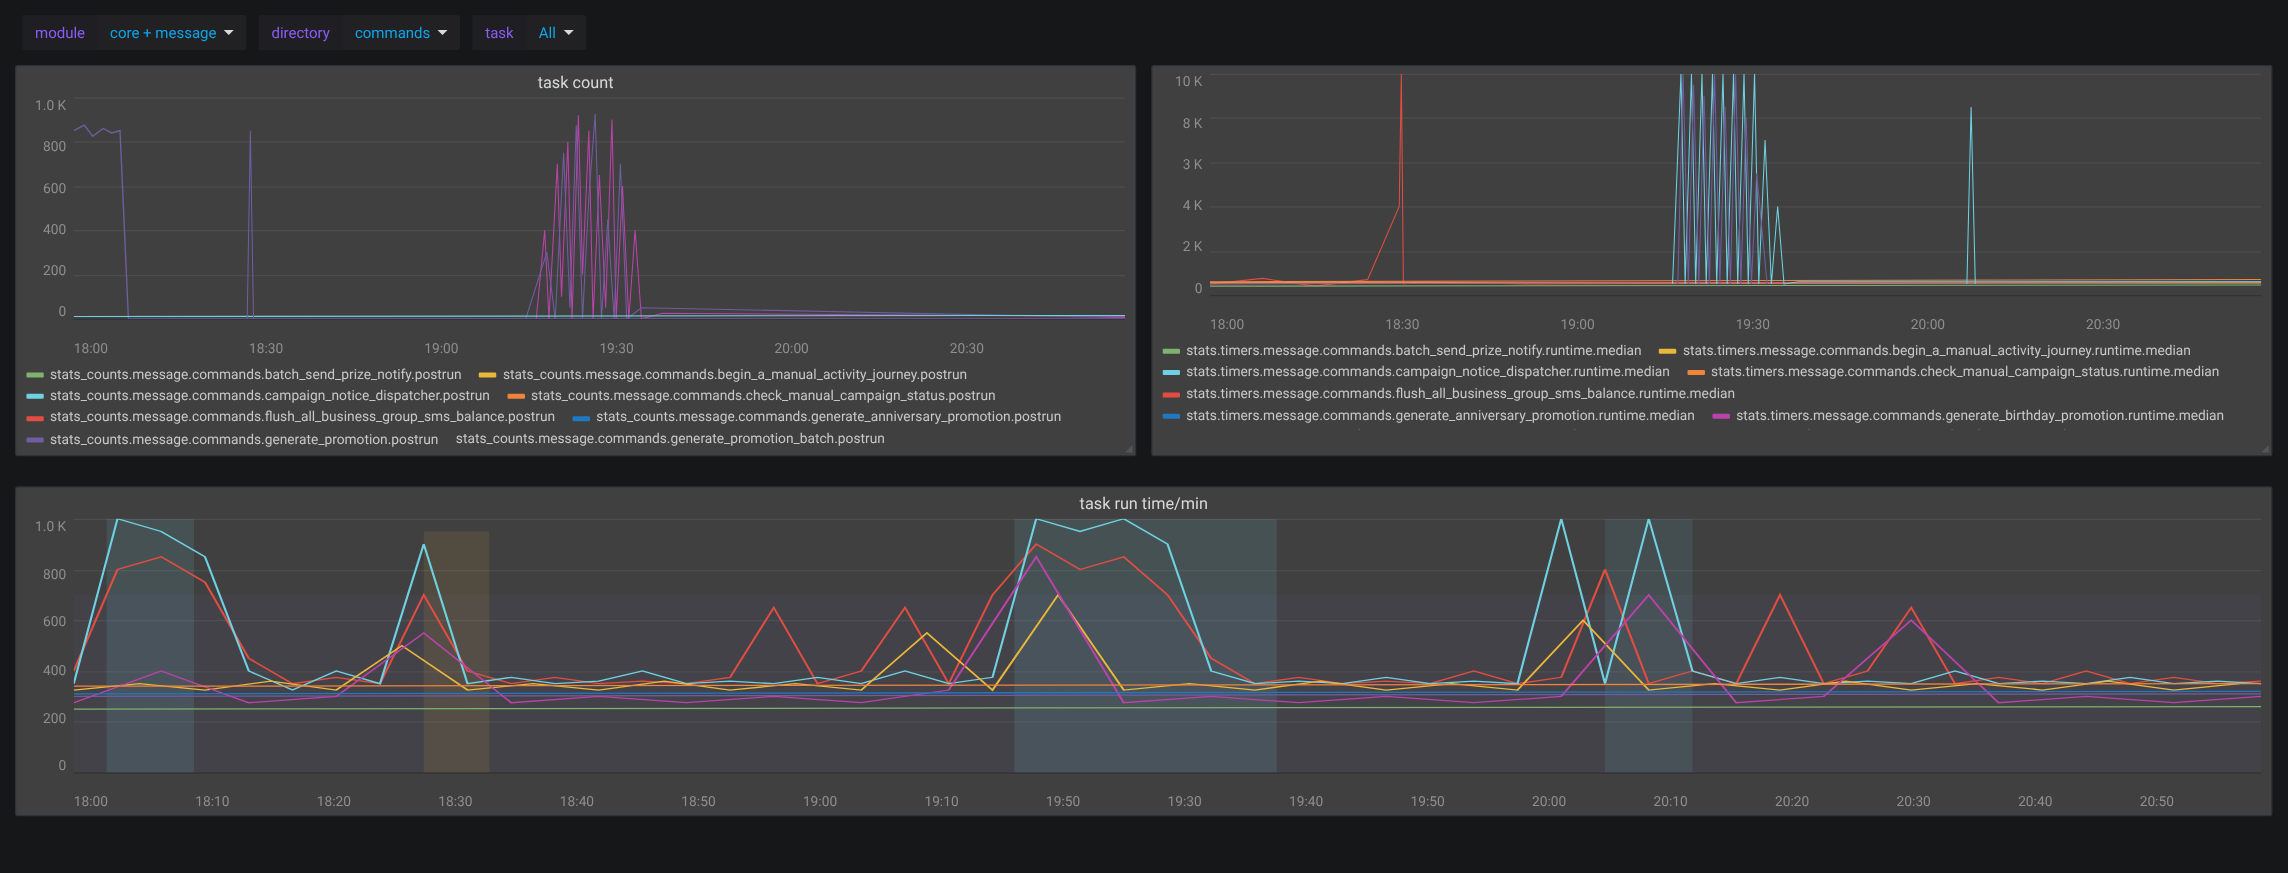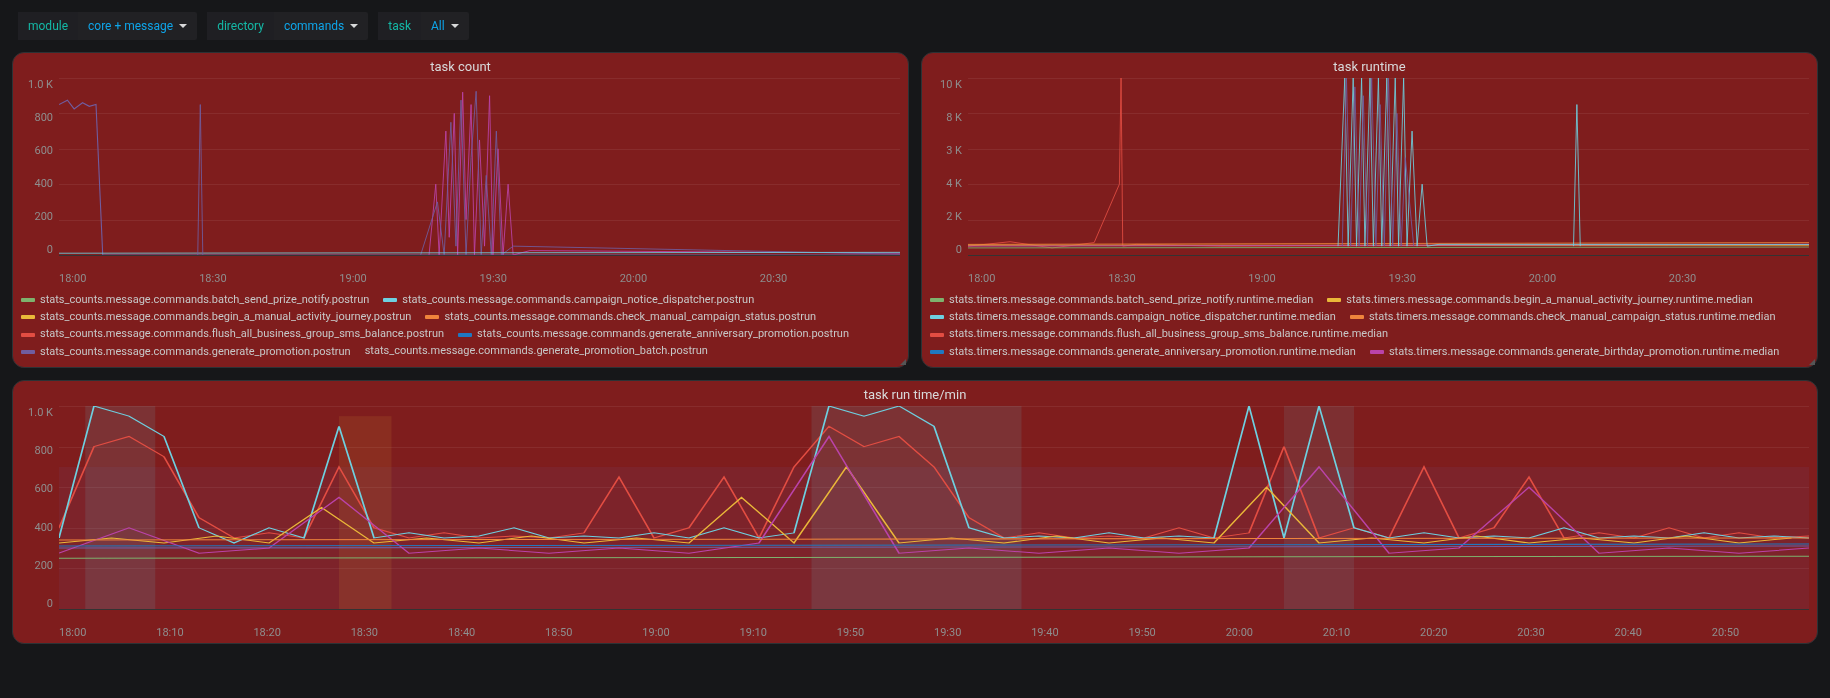--- a/index.html
+++ b/index.html
@@ -17,21 +17,21 @@
   gap: 10px;
   padding: 12px 18px;
 }
 .filter-group {
   display: flex;
   align-items: center;
   background: #212124;
   border-radius: 2px;
 }
 .filter-label {
-  color: #14b8a6;
+  color: #8b5cf6;
   padding: 7px 10px;
   font-size: 12px;
   background: #1f1f23;
 }
 .filter-value {
   color: #0ea5e9;
   padding: 7px 10px;
   font-size: 12px;
   display: flex;
   align-items: center;
@@ -42,29 +42,29 @@
   border-left: 4px solid transparent;
   border-right: 4px solid transparent;
   border-top: 4px solid #d8d9da;
 }
 .panels-top {
   display: flex;
   gap: 12px;
   padding: 0 12px 12px 12px;
 }
 .panel {
-  background: #7f1d1d;
+  background: #404040;
   border: 1px solid #2c3235;
-  border-radius: 12px;
+  border-radius: 2px;
   padding: 6px 8px 4px 8px;
   flex: 1;
   position: relative;
 }
 .panel-bottom {
-  margin: 0 12px;
+  margin: 12px 12px;
 }
 .panel-title {
   text-align: center;
   color: #d8d9da;
   font-size: 13px;
   padding-bottom: 4px;
 }
 .chart-area {
   position: relative;
   height: 178px;
@@ -200,45 +200,44 @@
       <div>18:30</div>
       <div>19:00</div>
       <div>19:30</div>
       <div>20:00</div>
       <div>20:30</div>
     </div>
     <div class="legend" id="legend-0"><span class="legend-item">
           <span class="legend-swatch" style="background: rgb(126, 178, 109);"></span>
           <span>stats_counts.message.commands.batch_send_prize_notify.postrun</span>
         </span><span class="legend-item">
+          <span class="legend-swatch" style="background: rgb(234, 184, 57);"></span>
+          <span>stats_counts.message.commands.begin_a_manual_activity_journey.postrun</span>
+        </span><span class="legend-item">
           <span class="legend-swatch" style="background: rgb(110, 208, 224);"></span>
           <span>stats_counts.message.commands.campaign_notice_dispatcher.postrun</span>
-        </span><span class="legend-item">
-          <span class="legend-swatch" style="background: rgb(234, 184, 57);"></span>
-          <span>stats_counts.message.commands.begin_a_manual_activity_journey.postrun</span>
         </span><span class="legend-item">
           <span class="legend-swatch" style="background: rgb(239, 132, 60);"></span>
           <span>stats_counts.message.commands.check_manual_campaign_status.postrun</span>
         </span><span class="legend-item">
           <span class="legend-swatch" style="background: rgb(226, 77, 66);"></span>
           <span>stats_counts.message.commands.flush_all_business_group_sms_balance.postrun</span>
         </span><span class="legend-item">
           <span class="legend-swatch" style="background: rgb(31, 120, 193);"></span>
           <span>stats_counts.message.commands.generate_anniversary_promotion.postrun</span>
         </span><span class="legend-item">
           <span class="legend-swatch" style="background: rgb(112, 93, 160);"></span>
           <span>stats_counts.message.commands.generate_promotion.postrun</span>
         </span><span class="legend-item">
           <span>stats_counts.message.commands.generate_promotion_batch.postrun</span>
         </span></div>
     <div class="resize-handle"></div>
   </div>
 
   <div class="panel">
-    <div class="panel-title">task runtime</div>
     <div class="chart-area">
       <div class="y-axis">
         <div>10 K</div>
         <div>8 K</div>
         <div>3 K</div>
         <div>4 K</div>
         <div>2 K</div>
         <div>0</div>
       </div>
       <div class="plot">

